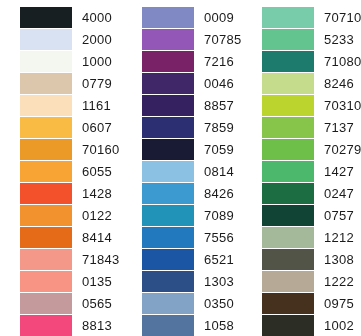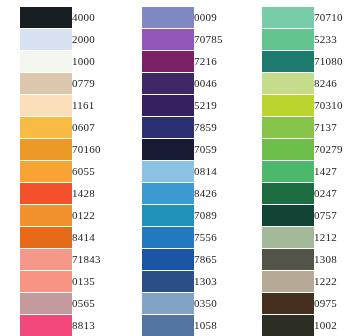--- a/index.html
+++ b/index.html
@@ -40,26 +40,27 @@
     height: 22px;
     margin-bottom: 1px;
   }
   .swatch {
     width: 52px;
     height: 21px;
     flex: 0 0 52px;
     box-sizing: border-box;
   }
   .swatch-label {
-    font-size: 11px;
+    font-size: 13px;
     color: #1b1b1b;
+    margin-left: 10px;
     letter-spacing: 0.25px;
     white-space: nowrap;
     line-height: 1;
-    font-family: Liberation Serif, serif;
+    font-family: Liberation Sans, sans-serif;
   }
 </style>
 </head>
 <body>
 
 <div id="chart">
   <div class="column col-1">
       <div class="swatch-row">
         <div class="swatch" style="background-color: rgb(23, 31, 35);"></div>
         <div class="swatch-label">4000</div>
@@ -133,21 +134,21 @@
       <div class="swatch-row">
         <div class="swatch" style="background-color: rgb(122, 34, 103);"></div>
         <div class="swatch-label">7216</div>
       </div>
       <div class="swatch-row">
         <div class="swatch" style="background-color: rgb(64, 39, 104);"></div>
         <div class="swatch-label">0046</div>
       </div>
       <div class="swatch-row">
         <div class="swatch" style="background-color: rgb(53, 32, 96);"></div>
-        <div class="swatch-label">5219</div>
+        <div class="swatch-label">8857</div>
       </div>
       <div class="swatch-row">
         <div class="swatch" style="background-color: rgb(44, 47, 114);"></div>
         <div class="swatch-label">7859</div>
       </div>
       <div class="swatch-row">
         <div class="swatch" style="background-color: rgb(25, 26, 51);"></div>
         <div class="swatch-label">7059</div>
       </div>
       <div class="swatch-row">
@@ -161,21 +162,21 @@
       <div class="swatch-row">
         <div class="swatch" style="background-color: rgb(33, 147, 184);"></div>
         <div class="swatch-label">7089</div>
       </div>
       <div class="swatch-row">
         <div class="swatch" style="background-color: rgb(35, 121, 189);"></div>
         <div class="swatch-label">7556</div>
       </div>
       <div class="swatch-row">
         <div class="swatch" style="background-color: rgb(26, 86, 163);"></div>
-        <div class="swatch-label">7865</div>
+        <div class="swatch-label">6521</div>
       </div>
       <div class="swatch-row">
         <div class="swatch" style="background-color: rgb(44, 79, 135);"></div>
         <div class="swatch-label">1303</div>
       </div>
       <div class="swatch-row">
         <div class="swatch" style="background-color: rgb(130, 163, 198);"></div>
         <div class="swatch-label">0350</div>
       </div>
       <div class="swatch-row">

